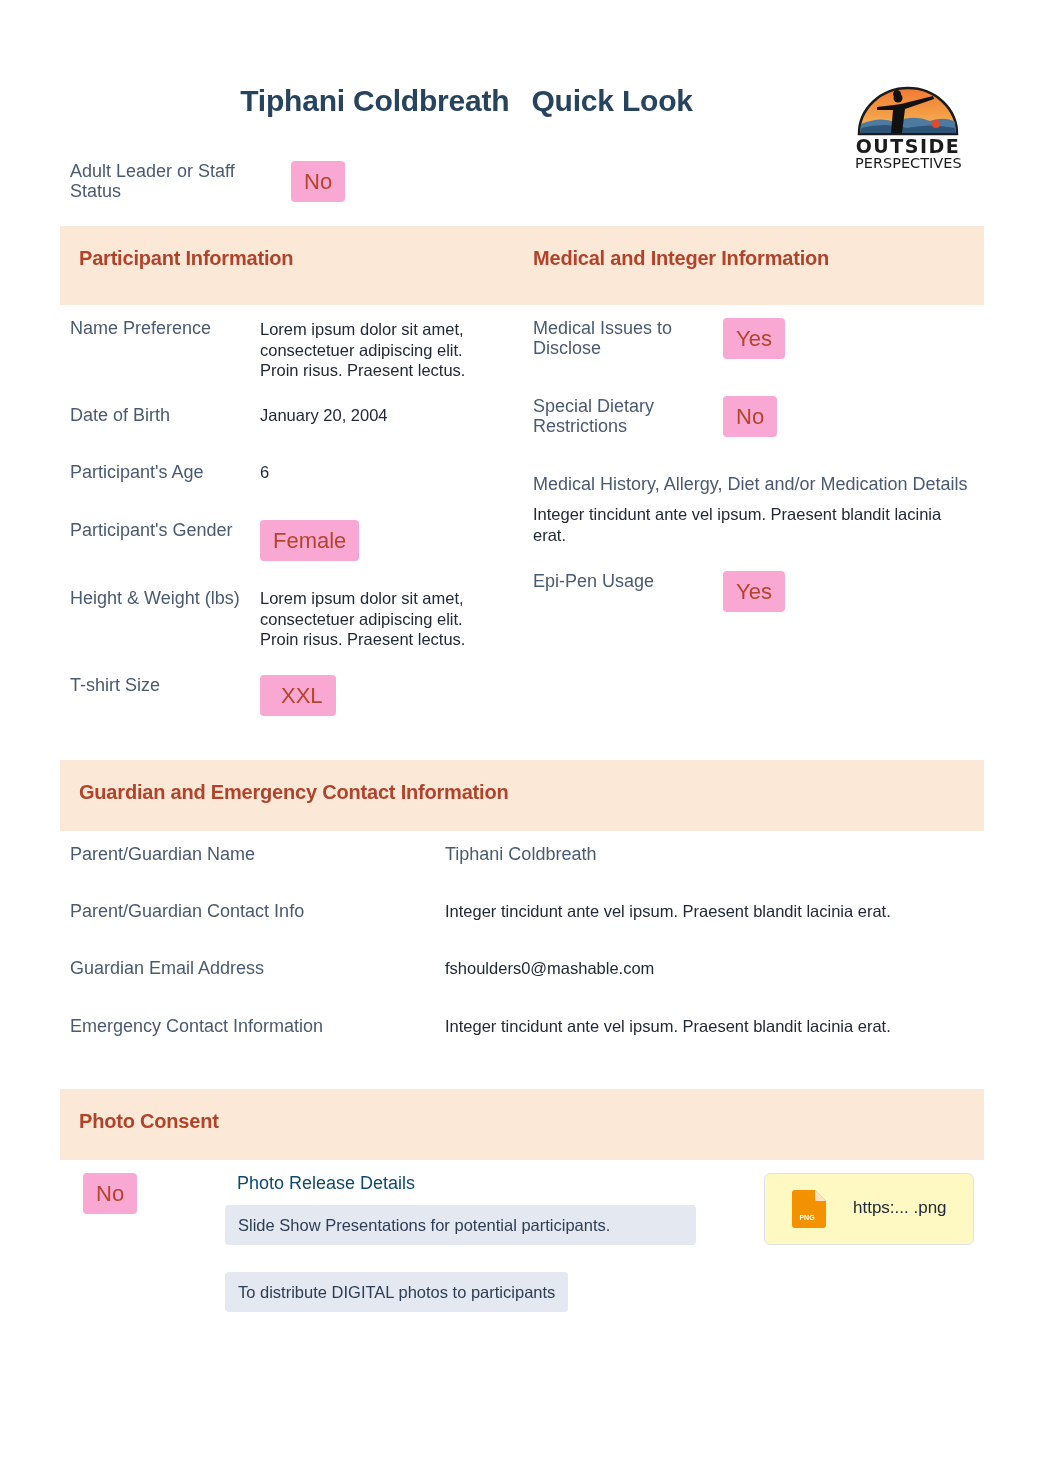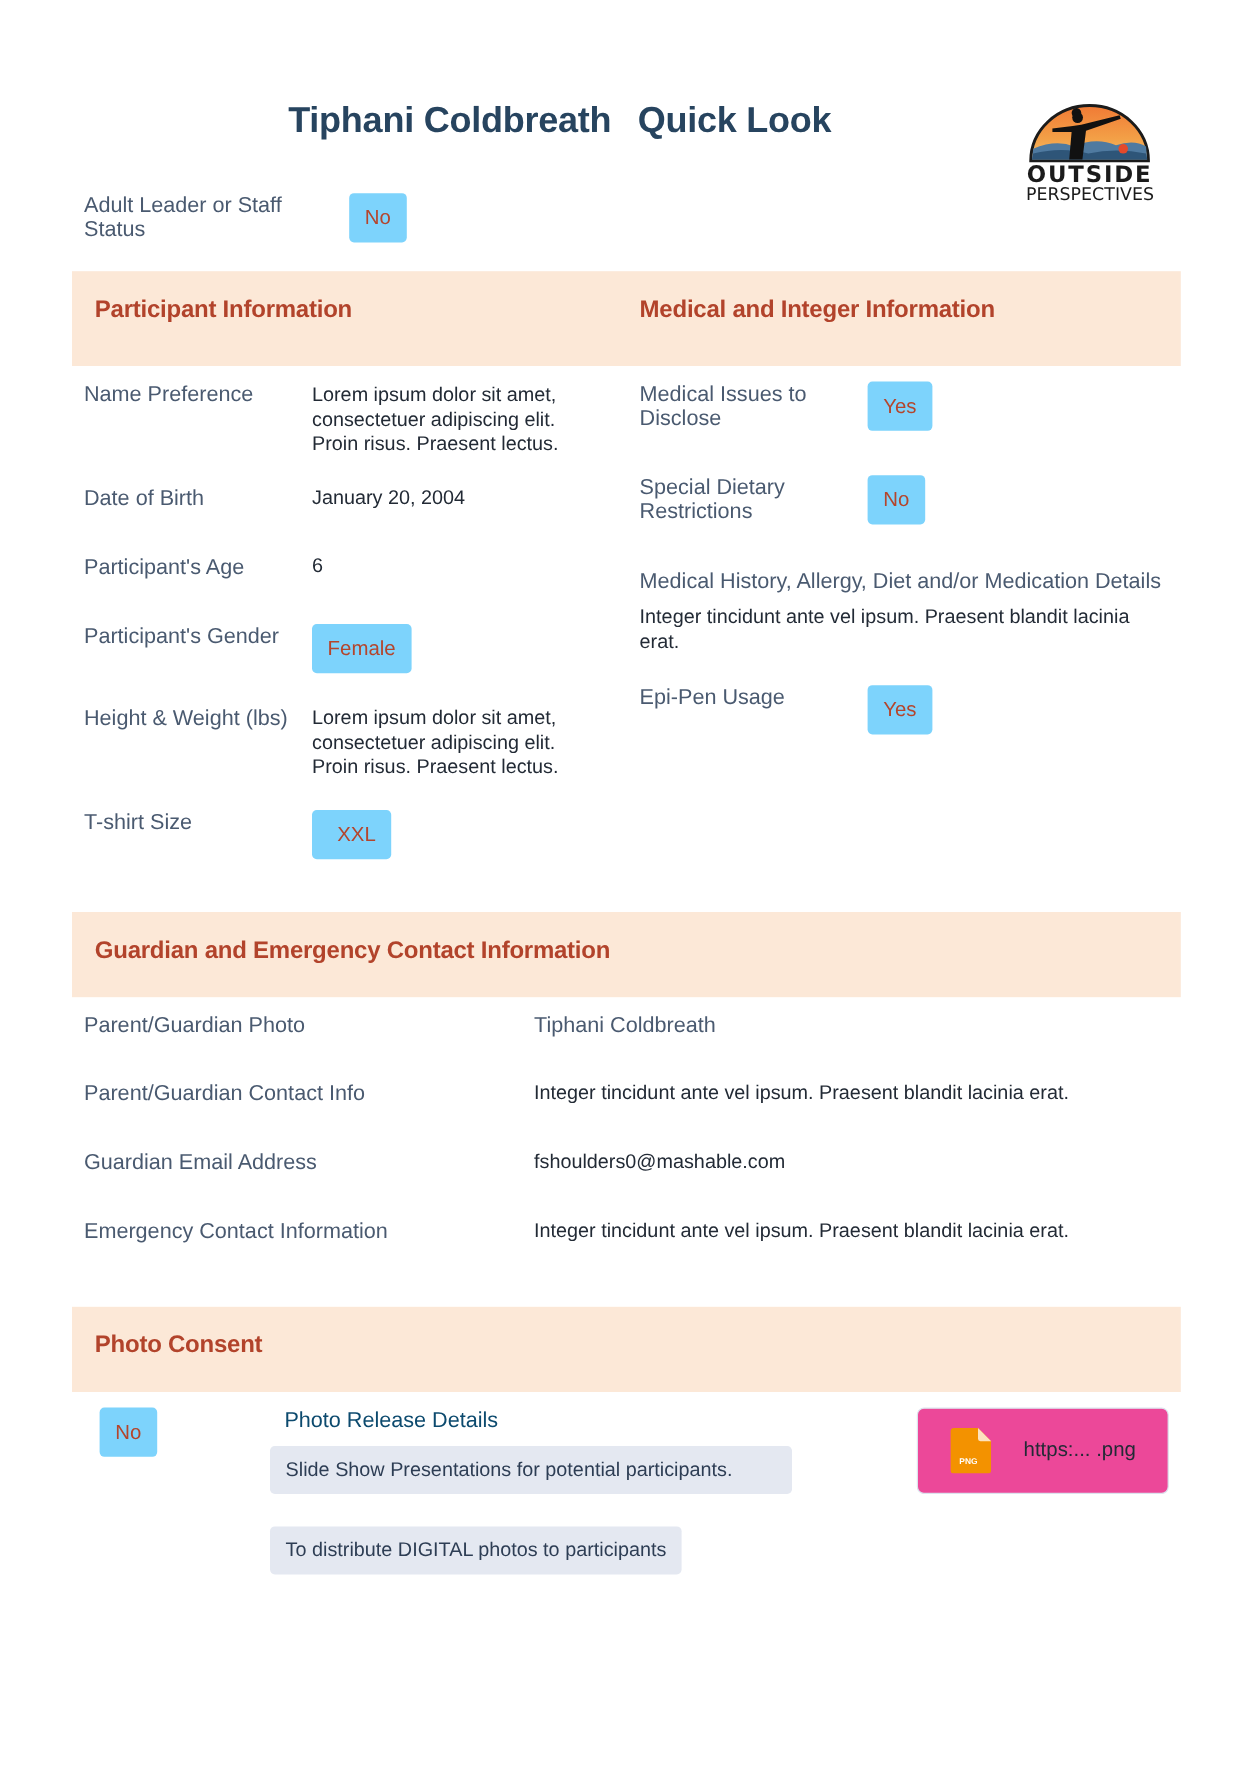--- a/index.html
+++ b/index.html
@@ -8,30 +8,30 @@
 
     .title { position: absolute; left: 0; width: 933px; top: 84px; text-align: center; font-size: 30px; font-weight: bold; color: #27445f; letter-spacing: -0.2px; }
     .title span + span { margin-left: 22px; }
 
     .logo { position: absolute; left: 855px; top: 86px; width: 106px; height: 92px; }
     .logo-text1 { position: absolute; left: 0; width: 106px; top: 49px; text-align: center; font-size: 19px; letter-spacing: 1.5px; color: #1b1b1b; font-family: "DejaVu Sans", sans-serif; font-weight: bold; }
     .logo-text2 { position: absolute; left: 0; width: 106px; top: 69px; text-align: center; font-size: 14.5px; letter-spacing: 0px; color: #1b1b1b; font-family: "DejaVu Sans", sans-serif; }
 
     .label { color: #4a5a70; font-size: 18px; line-height: 20px; }
     .value { color: #222a35; font-size: 16.5px; line-height: 20.5px; }
-    .pill { display: inline-block; background: #7dd3fc; color: #b4452c; font-size: 17px; border-radius: 4px; padding: 0 13px; height: 41px; line-height: 41px; }
+    .pill { display: inline-block; background: #f9a8d4; color: #b4452c; font-size: 22px; border-radius: 4px; padding: 0 13px; height: 41px; line-height: 41px; }
 
     .abs { position: absolute; }
 
     .section-head { position: absolute; left: 60px; width: 924px; background: #fce8d7; }
     .section-title { position: absolute; font-size: 20px; font-weight: bold; color: #b2432b; letter-spacing: -0.2px; }
 
     .chip { position: absolute; background: #e4e8f1; border-radius: 4px; color: #2d3d54; font-size: 16.5px; line-height: 20px; padding: 10px 13px; }
 
-    .file-card { position: absolute; left: 764px; top: 1173px; width: 210px; height: 72px; border: 1.5px solid #dce3ee; border-radius: 6px; background: #ec4899; }
+    .file-card { position: absolute; left: 764px; top: 1173px; width: 210px; height: 72px; border: 1.5px solid #dce3ee; border-radius: 6px; background: #fef9c3; }
     .file-icon { position: absolute; left: 27px; top: 16px; width: 34px; height: 38px; }
     .file-name { position: absolute; left: 88px; top: 24px; font-size: 17px; color: #222a35; }
   </style>
 </head>
 <body>
 
 <div class="title">
   <span>Tiphani Coldbreath</span><span>Quick Look</span>
 </div>
 
@@ -89,39 +89,39 @@
 
 <div class="abs label" style="left:533px; top:474px;">Medical History, Allergy, Diet and/or Medication Details</div>
 <div class="abs value" style="left:533px; top:504px; width:445px;">Integer tincidunt ante vel ipsum. Praesent blandit lacinia erat.</div>
 
 <div class="abs label" style="left:533px; top:571px;">Epi-Pen Usage</div>
 <div class="abs pill" style="left:723px; top:571px;">Yes</div>
 
 <div class="section-head" style="top:760px; height:71px;"></div>
 <div class="section-title" style="left:79px; top:781px;">Guardian and Emergency Contact Information</div>
 
-<div class="abs label" style="left:70px; top:844px;">Parent/Guardian Photo</div>
+<div class="abs label" style="left:70px; top:844px;">Parent/Guardian Name</div>
 <div class="abs label" style="left:445px; top:844px;">Tiphani Coldbreath</div>
 
 <div class="abs label" style="left:70px; top:901px;">Parent/Guardian Contact Info</div>
 <div class="abs value" style="left:445px; top:901px;">Integer tincidunt ante vel ipsum. Praesent blandit lacinia erat.</div>
 
 <div class="abs label" style="left:70px; top:958px;">Guardian Email Address</div>
 <div class="abs value" style="left:445px; top:958px;">fshoulders0@mashable.com</div>
 
 <div class="abs label" style="left:70px; top:1016px;">Emergency Contact Information</div>
 <div class="abs value" style="left:445px; top:1016px;">Integer tincidunt ante vel ipsum. Praesent blandit lacinia erat.</div>
 
 <div class="section-head" style="top:1089px; height:71px;"></div>
 <div class="section-title" style="left:79px; top:1110px;">Photo Consent</div>
 
 <div class="abs pill" style="left:83px; top:1173px;">No</div>
 
 <div class="abs label" style="left:225px; top:1173px; color:#0c4a6e;margin-left:12px;">Photo Release Details</div>
-<div class="chip" style="left:225px; top:1205px; width:435px;">Slide Show Presentations for potential participants.</div>
+<div class="chip" style="left:225px; top:1205px; width:471px;">Slide Show Presentations for potential participants.</div>
 <div class="chip" style="left:225px; top:1272px;">To distribute DIGITAL photos to participants</div>
 
 <div class="file-card">
   <svg class="file-icon" viewBox="0 0 34 38">
     <path d="M3 0 H23 L34 11 V35 Q34 38 31 38 H3 Q0 38 0 35 V3 Q0 0 3 0 Z" fill="#f39200"></path>
     <path d="M23 0 V9 Q23 11 25 11 H34 Z" fill="#fde3bf"></path>
     <text x="15" y="30" text-anchor="middle" font-size="7" font-weight="bold" fill="#ffffff" font-family="Liberation Sans, sans-serif">PNG</text>
   </svg>
   <div class="file-name">https:... .png</div>
 </div>

